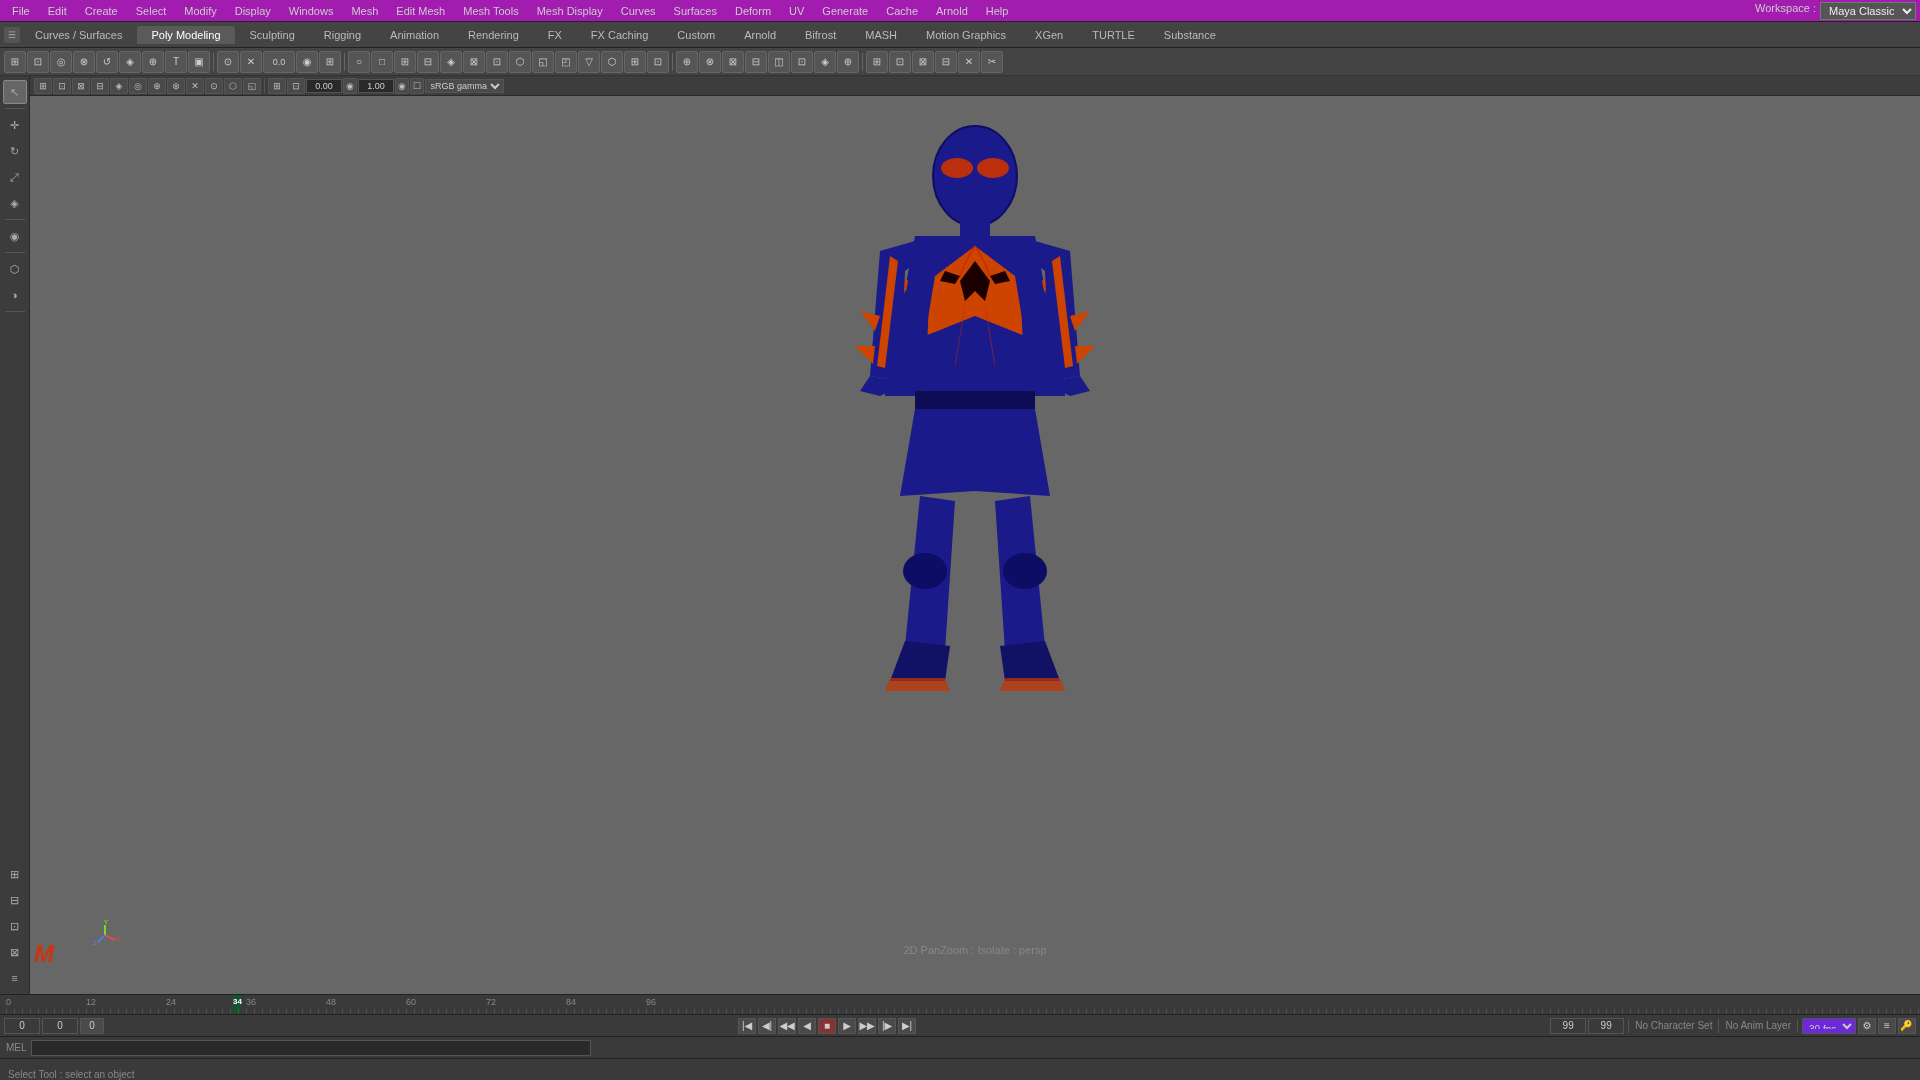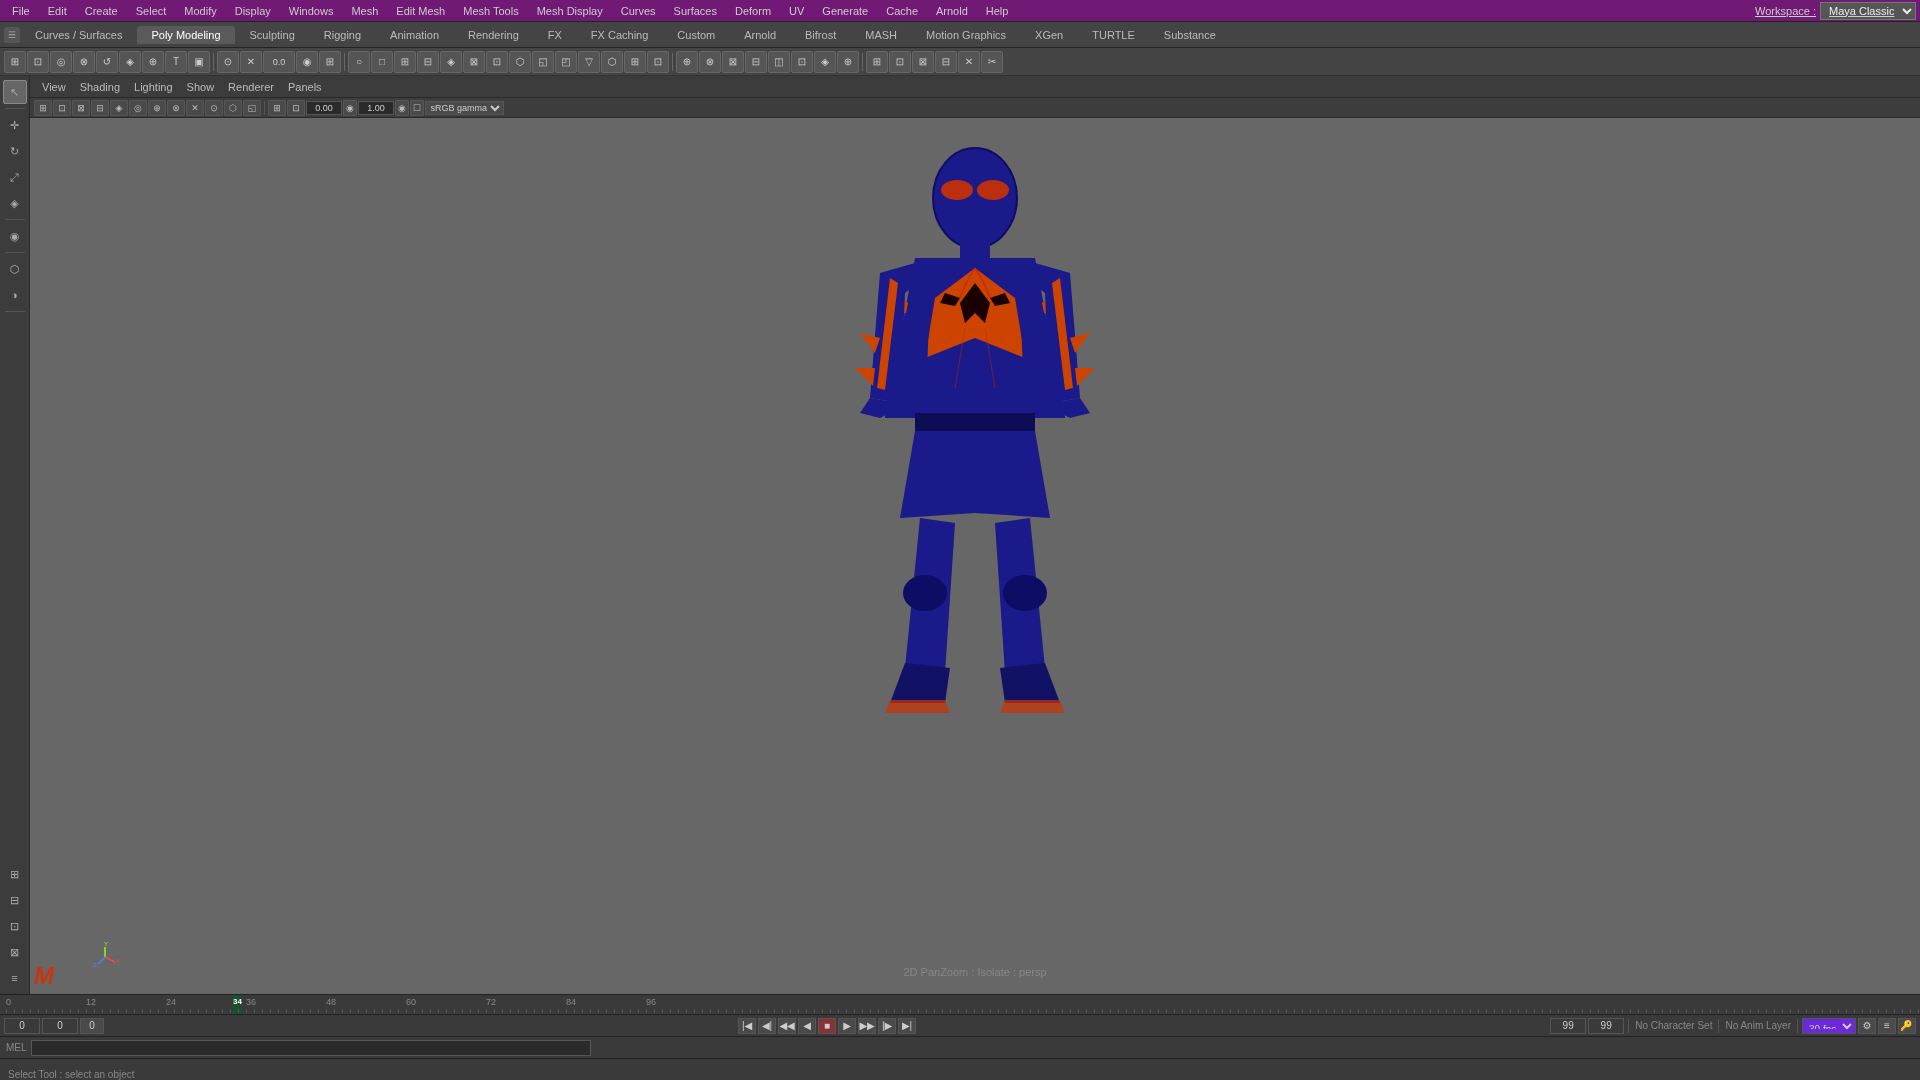--- a/index.html
+++ b/index.html
@@ -1,27 +1,27 @@
 <!DOCTYPE html>
 <html><head>
   <meta charset="utf-8">
   <style>
     * { margin: 0; padding: 0; box-sizing: border-box; }
     body { width: 1920px; height: 1080px; background: #5a5a5a; font-family: 'Arial', sans-serif; font-size: 11px; color: #ccc; overflow: hidden; }
 
     
     #menu-bar {
-      width: 100%; height: 22px; background: #701a75; display: flex; align-items: center;
+      width: 100%; height: 22px; background: #a21caf; display: flex; align-items: center;
       border-bottom: 1px solid #222; padding: 0 4px; gap: 2px;
     }
     .menu-item {
       padding: 2px 8px; cursor: pointer; color: #ccc; font-size: 11px; white-space: nowrap;
     }
     .workspace-selector {
-      margin-left: auto; display: flex; align-items: center; gap: 4px; color: #ccc; font-size: 11px; text-decoration: underline;
+      margin-left: auto; display: flex; gap: 4px; color: #ccc; font-size: 11px;
     }
     .workspace-selector select {
       background: #555; border: 1px solid #777; color: #eee; font-size: 11px; padding: 1px 4px;
     }
 
     
     #shelf-bar {
       width: 100%; height: 26px; background: #444; display: flex; align-items: center;
       border-bottom: 1px solid #222; padding: 0 4px; gap: 1px;
     }
@@ -273,28 +273,20 @@
     <div style="flex:1;"></div>
     <div class="sidebar-btn">⊞</div>
     <div class="sidebar-btn">⊟</div>
     <div class="sidebar-btn">⊡</div>
     <div class="sidebar-btn">⊠</div>
     <div class="sidebar-btn">≡</div>
   </div>
 
   <div id="viewport">
 
-    <div id="viewport-sub-toolbar">
-      <span class="vp-btn">View</span>
-      <span class="vp-btn">Shading</span>
-      <span class="vp-btn">Lighting</span>
-      <span class="vp-btn">Show</span>
-      <span class="vp-btn">Renderer</span>
-      <span class="vp-btn">Panels</span>
-    </div>
 
     <div class="vp-sub-row">
       <div class="vp-tool-btn">⊞</div>
       <div class="vp-tool-btn">⊡</div>
       <div class="vp-tool-btn">⊠</div>
       <div class="vp-tool-btn">⊟</div>
       <div class="vp-tool-btn">◈</div>
       <div class="vp-tool-btn">◎</div>
       <div class="vp-tool-btn">⊕</div>
       <div class="vp-tool-btn">⊗</div>

